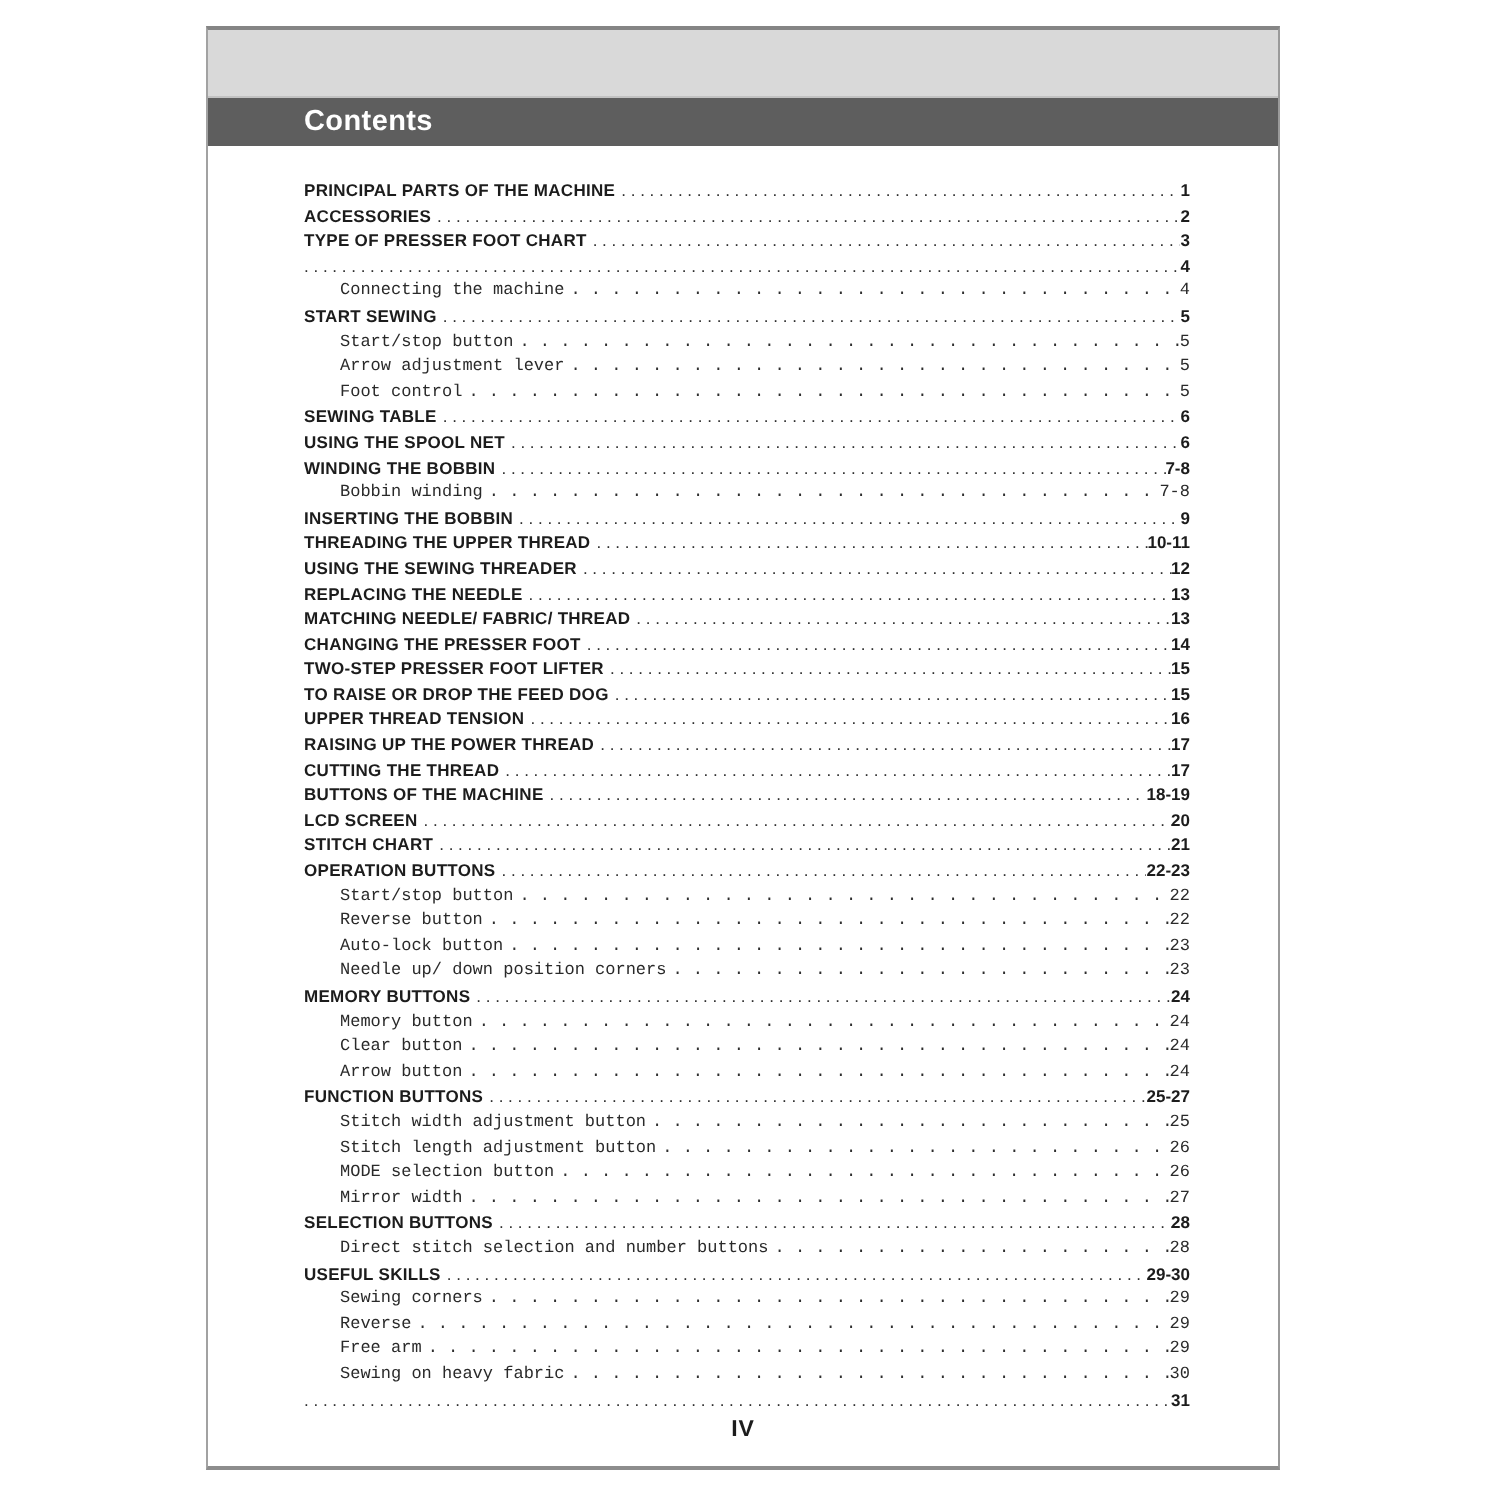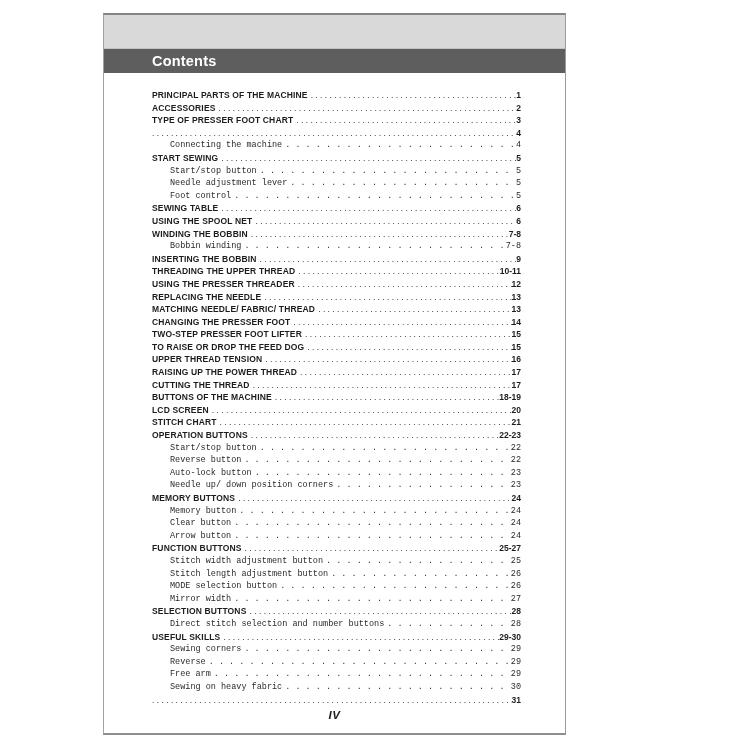--- a/index.html
+++ b/index.html
@@ -7,21 +7,21 @@
     width: 750px; height: 750px;
     background: #ffffff;
     font-family: "Liberation Sans", "DejaVu Sans", sans-serif;
     overflow: hidden;
   }
   .canvas { position: relative; width: 750px; height: 750px; background: #ffffff; }
 
   .page {
     position: absolute;
     left: 103px; top: 13px;
-    width: 463px; height: 722px;
+    width: 537px; height: 722px;
     background: #ffffff;
     border-top: 2px solid #858585;
     border-left: 1px solid #a2a2a2;
     border-right: 1px solid #9a9a9a;
     border-bottom: 2px solid #8d8d8d;
   }
 
   .band {
     width: 100%; height: 34px;
     background: #d9d9d9;
@@ -69,21 +69,20 @@
 
   .footer {
     position: absolute;
     left: 0; bottom: 10px;
     width: 100%;
     text-align: center;
   }
   .footer .pagenum {
     font-size: 11.5px;
     font-weight: 700;
-    font-style: italic;
     color: #1c1c1c;
     letter-spacing: 0.5px;
   }
 </style>
 </head>
 <body>
 
 <div class="canvas">
   <div class="page">
 
@@ -122,21 +121,21 @@
           <span class="lbl">START SEWING</span>
           <span class="dots">. . . . . . . . . . . . . . . . . . . . . . . . . . . . . . . . . . . . . . . . . . . . . . . . . . . . . . . . . . . . . . . . . . . . . . . . . . . . . . . . . . . . . . . . . . . . . . . . . . . . . . . . . . . . . . . . . . . . . . . . . . . . . . . . . . . . . . . . . . . . . . . . . . . . . . . . . . . . . . . . . . . . . . . . . . . . . . . . . . . . . . . . . . . . . . . . . . . . . . . . . . . . . . . . . . . . . . . . . . . . . . . . . . . . . . . . . . . . . . . . . . . . . . . . . . . . . . . . . . . . . . . . . . . . . . . . . . . . . . . . . . . . . . . . . . . . . . . . . . . . </span>
           <span class="pg">5</span>
         </div>
         <div class="row lvl1">
           <span class="lbl">Start/stop button</span>
           <span class="dots">. . . . . . . . . . . . . . . . . . . . . . . . . . . . . . . . . . . . . . . . . . . . . . . . . . . . . . . . . . . . . . . . . . . . . . . . . . . . . . . . . . . . . . . . . . . . . . . . . . . . . . . . . . . . . . . . . . . . . . . . . . . . . . . . . . . . . . . . . . . . . . . . . . . . . . . . . . . . . . . . . . . . . . . . . . . . . . . . . . . . . . . . . . . . . . . . . . . . . . . . . . . . . . . . . . . . . . . . . . . . . . . . . . . . . . . . . . . . . . . . . . . . . . . . . . . . . . . . . . . . . . . . . . . . . . . . . . . . . . . . . . . . . . . . . . . . . . . . . . . . </span>
           <span class="pg">5</span>
         </div>
         <div class="row lvl1">
-          <span class="lbl">Needle adjustment lever</span>
+          <span class="lbl">Arrow adjustment lever</span>
           <span class="dots">. . . . . . . . . . . . . . . . . . . . . . . . . . . . . . . . . . . . . . . . . . . . . . . . . . . . . . . . . . . . . . . . . . . . . . . . . . . . . . . . . . . . . . . . . . . . . . . . . . . . . . . . . . . . . . . . . . . . . . . . . . . . . . . . . . . . . . . . . . . . . . . . . . . . . . . . . . . . . . . . . . . . . . . . . . . . . . . . . . . . . . . . . . . . . . . . . . . . . . . . . . . . . . . . . . . . . . . . . . . . . . . . . . . . . . . . . . . . . . . . . . . . . . . . . . . . . . . . . . . . . . . . . . . . . . . . . . . . . . . . . . . . . . . . . . . . . . . . . . . . </span>
           <span class="pg">5</span>
         </div>
         <div class="row lvl1">
           <span class="lbl">Foot control</span>
           <span class="dots">. . . . . . . . . . . . . . . . . . . . . . . . . . . . . . . . . . . . . . . . . . . . . . . . . . . . . . . . . . . . . . . . . . . . . . . . . . . . . . . . . . . . . . . . . . . . . . . . . . . . . . . . . . . . . . . . . . . . . . . . . . . . . . . . . . . . . . . . . . . . . . . . . . . . . . . . . . . . . . . . . . . . . . . . . . . . . . . . . . . . . . . . . . . . . . . . . . . . . . . . . . . . . . . . . . . . . . . . . . . . . . . . . . . . . . . . . . . . . . . . . . . . . . . . . . . . . . . . . . . . . . . . . . . . . . . . . . . . . . . . . . . . . . . . . . . . . . . . . . . . </span>
           <span class="pg">5</span>
         </div>
         <div class="row lvl0">
           <span class="lbl">SEWING TABLE</span>
@@ -162,21 +161,21 @@
           <span class="lbl">INSERTING THE BOBBIN</span>
           <span class="dots">. . . . . . . . . . . . . . . . . . . . . . . . . . . . . . . . . . . . . . . . . . . . . . . . . . . . . . . . . . . . . . . . . . . . . . . . . . . . . . . . . . . . . . . . . . . . . . . . . . . . . . . . . . . . . . . . . . . . . . . . . . . . . . . . . . . . . . . . . . . . . . . . . . . . . . . . . . . . . . . . . . . . . . . . . . . . . . . . . . . . . . . . . . . . . . . . . . . . . . . . . . . . . . . . . . . . . . . . . . . . . . . . . . . . . . . . . . . . . . . . . . . . . . . . . . . . . . . . . . . . . . . . . . . . . . . . . . . . . . . . . . . . . . . . . . . . . . . . . . . . </span>
           <span class="pg">9</span>
         </div>
         <div class="row lvl0">
           <span class="lbl">THREADING THE UPPER THREAD</span>
           <span class="dots">. . . . . . . . . . . . . . . . . . . . . . . . . . . . . . . . . . . . . . . . . . . . . . . . . . . . . . . . . . . . . . . . . . . . . . . . . . . . . . . . . . . . . . . . . . . . . . . . . . . . . . . . . . . . . . . . . . . . . . . . . . . . . . . . . . . . . . . . . . . . . . . . . . . . . . . . . . . . . . . . . . . . . . . . . . . . . . . . . . . . . . . . . . . . . . . . . . . . . . . . . . . . . . . . . . . . . . . . . . . . . . . . . . . . . . . . . . . . . . . . . . . . . . . . . . . . . . . . . . . . . . . . . . . . . . . . . . . . . . . . . . . . . . . . . . . . . . . . . . . . </span>
           <span class="pg">10-11</span>
         </div>
         <div class="row lvl0">
-          <span class="lbl">USING THE PRESSER THREADER</span>
+          <span class="lbl">USING THE SEWING THREADER</span>
           <span class="dots">. . . . . . . . . . . . . . . . . . . . . . . . . . . . . . . . . . . . . . . . . . . . . . . . . . . . . . . . . . . . . . . . . . . . . . . . . . . . . . . . . . . . . . . . . . . . . . . . . . . . . . . . . . . . . . . . . . . . . . . . . . . . . . . . . . . . . . . . . . . . . . . . . . . . . . . . . . . . . . . . . . . . . . . . . . . . . . . . . . . . . . . . . . . . . . . . . . . . . . . . . . . . . . . . . . . . . . . . . . . . . . . . . . . . . . . . . . . . . . . . . . . . . . . . . . . . . . . . . . . . . . . . . . . . . . . . . . . . . . . . . . . . . . . . . . . . . . . . . . . . </span>
           <span class="pg">12</span>
         </div>
         <div class="row lvl0">
           <span class="lbl">REPLACING THE NEEDLE</span>
           <span class="dots">. . . . . . . . . . . . . . . . . . . . . . . . . . . . . . . . . . . . . . . . . . . . . . . . . . . . . . . . . . . . . . . . . . . . . . . . . . . . . . . . . . . . . . . . . . . . . . . . . . . . . . . . . . . . . . . . . . . . . . . . . . . . . . . . . . . . . . . . . . . . . . . . . . . . . . . . . . . . . . . . . . . . . . . . . . . . . . . . . . . . . . . . . . . . . . . . . . . . . . . . . . . . . . . . . . . . . . . . . . . . . . . . . . . . . . . . . . . . . . . . . . . . . . . . . . . . . . . . . . . . . . . . . . . . . . . . . . . . . . . . . . . . . . . . . . . . . . . . . . . . </span>
           <span class="pg">13</span>
         </div>
         <div class="row lvl0">
           <span class="lbl">MATCHING NEEDLE/ FABRIC/ THREAD</span>

